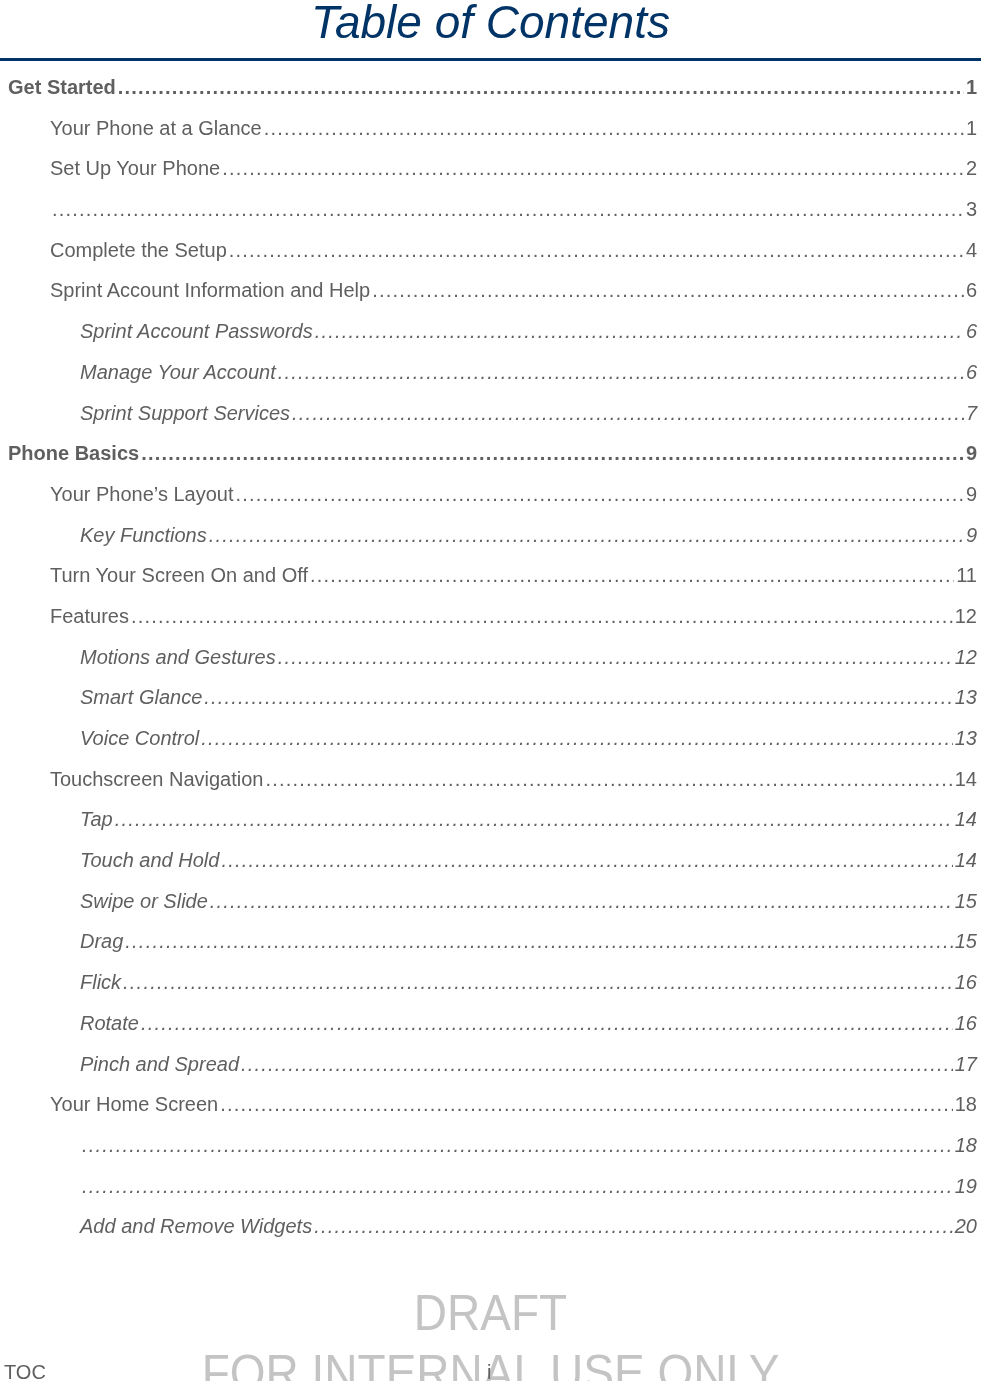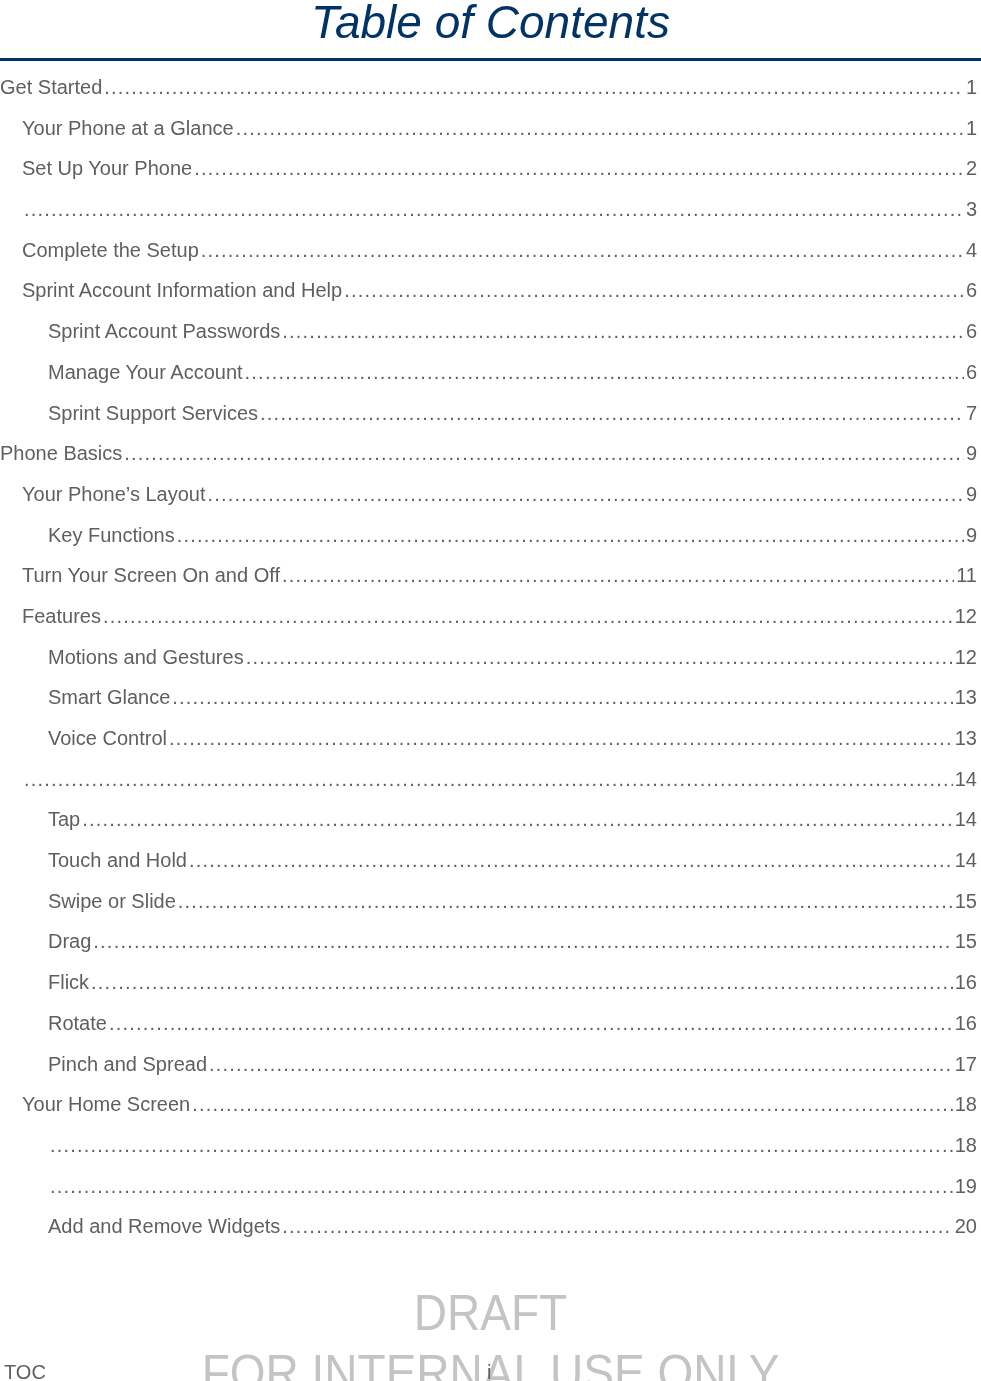--- a/index.html
+++ b/index.html
@@ -50,23 +50,23 @@
       display: flex;
       align-items: baseline;
       height: 40.7px;
       line-height: 40.7px;
       font-size: 20px;
       color: #5f5f5f;
       white-space: nowrap;
       padding-right: 4px;
       cursor: pointer;
     }
-    .toc-entry.level-1 { padding-left: 0; }
-    .toc-entry.level-2 { padding-left: 22px; }
-    .toc-entry.level-3 { padding-left: 48px; }
+    .toc-entry.level-1 { padding-left: 8px; font-weight: bold; }
+    .toc-entry.level-2 { padding-left: 50px; }
+    .toc-entry.level-3 { padding-left: 80px; font-style: italic; }
     .toc-label { flex: 0 0 auto; }
     .toc-leader {
       flex: 1 1 auto;
       overflow: hidden;
       margin: 0 2px;
       position: relative;
       height: 20px;
     }
     .toc-leader::before {
       content: "........................................................................................................................................................................................................................................";
@@ -195,20 +195,21 @@
       <span class="toc-label">Smart Glance</span>
       <span class="toc-leader"></span>
       <span class="toc-page">13</span>
     </li>
     <li class="toc-entry level-3">
       <span class="toc-label">Voice Control</span>
       <span class="toc-leader"></span>
       <span class="toc-page">13</span>
     </li>
     <li class="toc-entry level-2">
+      <span class="toc-label">Touchscreen Navigation</span>
       <span class="toc-leader"></span>
       <span class="toc-page">14</span>
     </li>
     <li class="toc-entry level-3">
       <span class="toc-label">Tap</span>
       <span class="toc-leader"></span>
       <span class="toc-page">14</span>
     </li>
     <li class="toc-entry level-3">
       <span class="toc-label">Touch and Hold</span>

